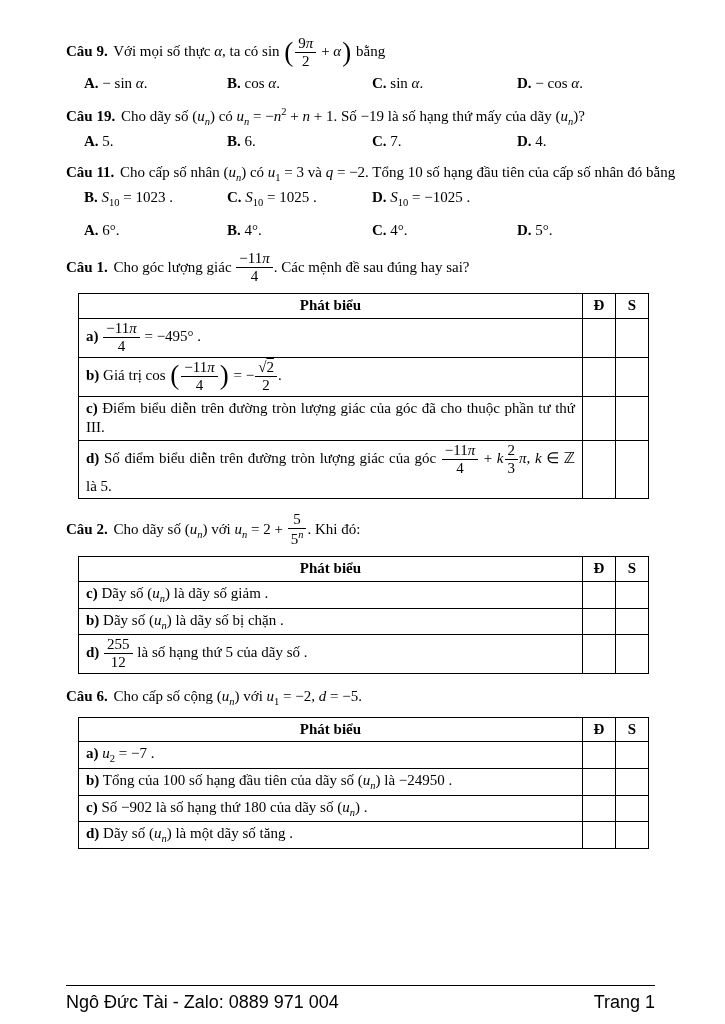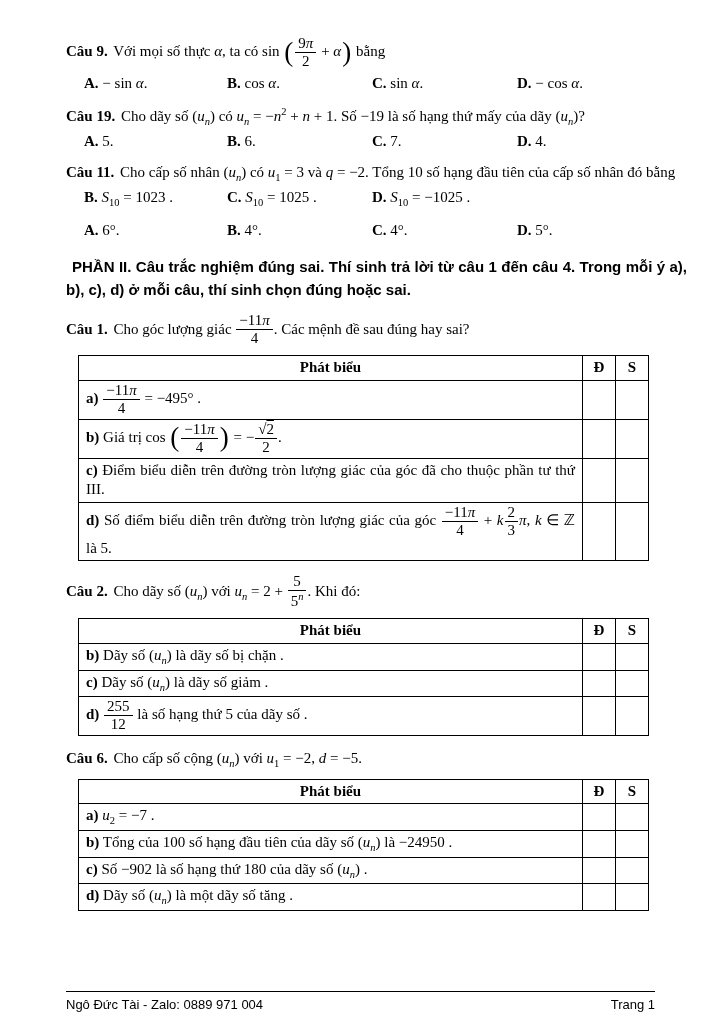--- a/index.html
+++ b/index.html
@@ -31,21 +31,21 @@
   }
   table.tf { border-collapse:collapse; width:570px; margin:8px 0 13px 12px; table-layout:fixed; }
   table.tf th, table.tf td { border:1px solid #000; padding:2px 7px; vertical-align:middle; }
   table.tf th { font-weight:bold; padding:2px; }
   .col-stmt { width:504px; }
   .col-ds { width:33px; }
   td.ds, th.ds { text-align:center; }
   td.stmt { text-align:justify; }
   .footer { position:absolute; left:66px; right:70px; bottom:10px; }
   .footer-line { border-top:1px solid #000; margin-bottom:5px; }
-  .footer-row { display:flex; justify-content:space-between; font-family:"Liberation Sans", sans-serif; font-size:13px; }
+  .footer-row { display:flex; justify-content:space-between; font-family:"Liberation Sans", sans-serif; font-size:18px; }
 </style>
 </head>
 <body>
 
 <div class="content">
 
   <div class="q">
     <p class="qtext"><b class="qlabel">Câu 9.</b> <span>Với mọi số thực <i>α</i>, ta có sin <span class="bp">(</span><span class="frac"><span class="num">9<i>π</i></span><span class="den">2</span></span> + <i>α</i><span class="bp">)</span> bằng</span></p>
     <div class="options">
       <span class="opt"><b>A.</b> <span>− sin <i>α</i>.</span></span>
@@ -76,21 +76,20 @@
 
   <div class="q">
     <div class="options">
       <span class="opt"><b>A.</b> <span>6°.</span></span>
       <span class="opt"><b>B.</b> <span>4°.</span></span>
       <span class="opt"><b>C.</b> <span>4°.</span></span>
       <span class="opt"><b>D.</b> <span>5°.</span></span>
     </div>
   </div>
 
-  <p class="heading">PHẦN II. Câu trắc nghiệm đúng sai. Thí sinh trả lời từ câu 1 đến câu 4. Trong mỗi ý a), b), c), d) ở mỗi câu, thí sinh chọn đúng hoặc sai.</p>
 
   <div class="q">
     <p class="qtext"><b class="qlabel">Câu 1.</b> <span>Cho góc lượng giác <span class="frac"><span class="num">−11<i>π</i></span><span class="den">4</span></span>. Các mệnh đề sau đúng hay sai?</span></p>
     <table class="tf">
       <colgroup>
           <col class="col-stmt">
           <col class="col-ds">
           <col class="col-ds">
         </colgroup>
       <thead>
@@ -135,26 +134,26 @@
         </colgroup>
       <thead>
         <tr>
           <th>Phát biểu</th>
           <th class="ds">Đ</th>
           <th class="ds">S</th>
         </tr>
       </thead>
       <tbody>
         <tr>
+            <td class="stmt"><b>c)</b> Dãy số (<i>u<sub>n</sub></i>) là dãy số giảm .</td>
+            <td class="ds"></td>
+            <td class="ds"></td>
+          </tr>
+        <tr>
             <td class="stmt"><b>b)</b> Dãy số (<i>u<sub>n</sub></i>) là dãy số bị chặn .</td>
-            <td class="ds"></td>
-            <td class="ds"></td>
-          </tr>
-        <tr>
-            <td class="stmt"><b>c)</b> Dãy số (<i>u<sub>n</sub></i>) là dãy số giảm .</td>
             <td class="ds"></td>
             <td class="ds"></td>
           </tr>
         <tr>
             <td class="stmt"><b>d)</b> <span class="frac"><span class="num">255</span><span class="den">12</span></span> là số hạng thứ 5 của dãy số .</td>
             <td class="ds"></td>
             <td class="ds"></td>
           </tr>
       </tbody>
     </table>

